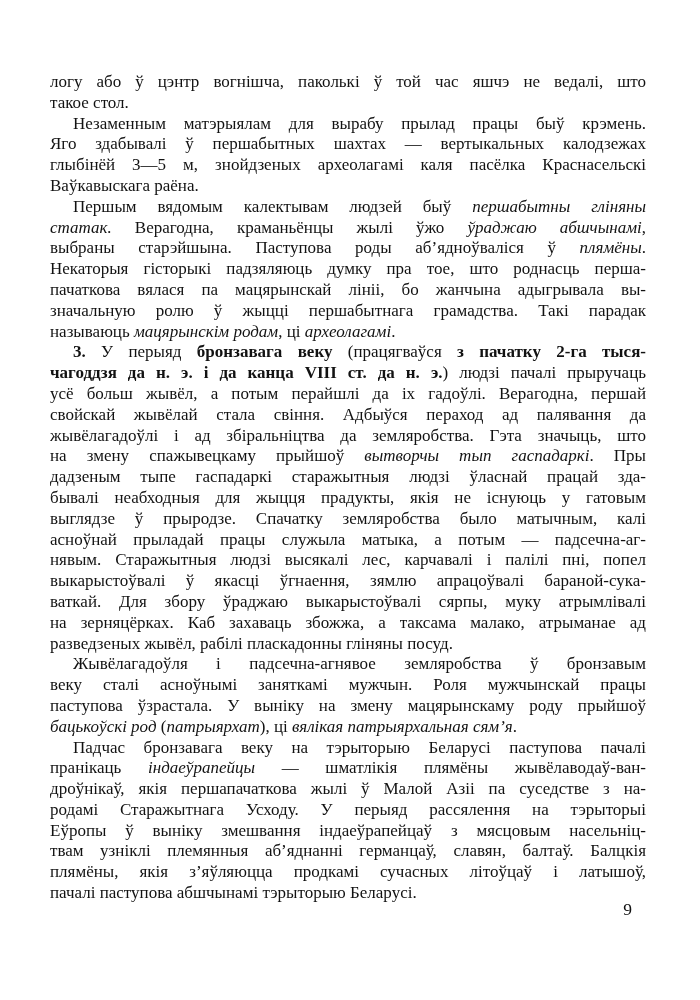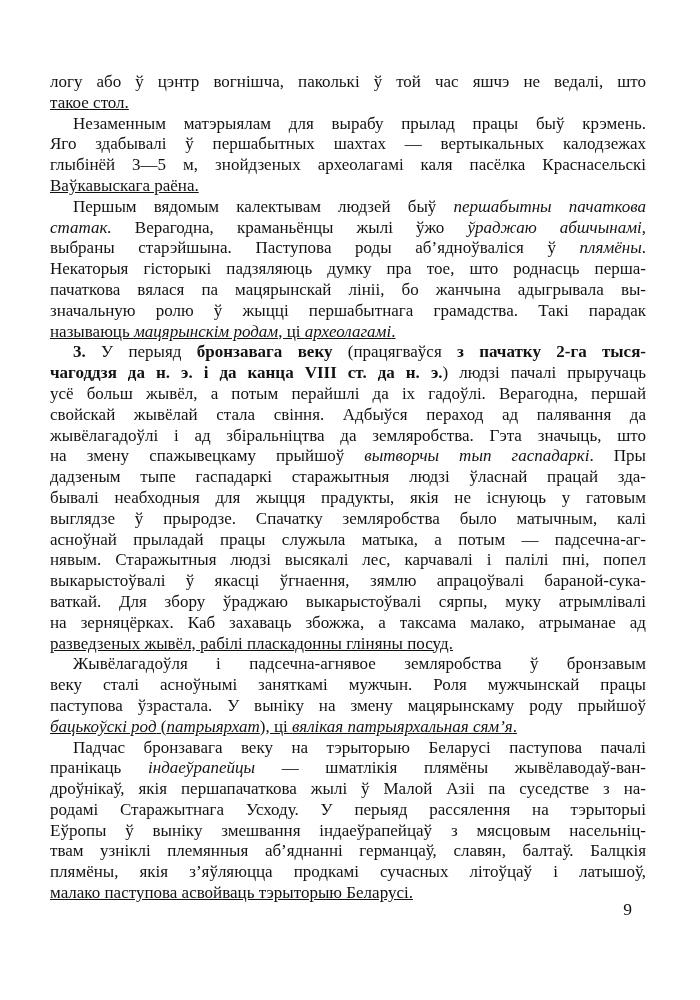--- a/index.html
+++ b/index.html
@@ -25,21 +25,20 @@
   .line {
     height: 20.8px;
     line-height: 20.8px;
     text-align: justify;
     text-align-last: justify;
     overflow: hidden;
     white-space: nowrap;
   }
   .line.last {
     text-align-last: left;
-    text-decoration: underline;
   }
   .line.indent {
     text-indent: 23px;
   }
   .seg-n { font-style: normal; font-weight: normal; }
   .seg-i { font-style: italic; }
   .seg-b { font-weight: bold; }
   .page-number {
     position: absolute;
     top: 899px;
@@ -57,21 +56,21 @@
         <div class="line"><span class="seg-n">логу або ў цэнтр вогнішча, паколькі ў той час яшчэ не ведалі, што</span></div>
         <div class="line last"><span class="seg-n">такое стол.</span></div>
       </div>
       <div class="para">
         <div class="line indent"><span class="seg-n">Незаменным матэрыялам для вырабу прылад працы быў крэмень.</span></div>
         <div class="line"><span class="seg-n">Яго здабывалі ў першабытных шахтах — вертыкальных калодзежах</span></div>
         <div class="line"><span class="seg-n">глыбінёй 3—5 м, знойдзеных археолагамі каля пасёлка Краснасельскі</span></div>
         <div class="line last"><span class="seg-n">Ваўкавыскага раёна.</span></div>
       </div>
       <div class="para">
-        <div class="line indent"><span class="seg-n">Першым вядомым калектывам людзей быў </span><span class="seg-i">першабытны пачаткова</span></div>
+        <div class="line indent"><span class="seg-n">Першым вядомым калектывам людзей быў </span><span class="seg-i">першабытны гліняны</span></div>
         <div class="line"><span class="seg-i">статак.</span><span class="seg-n"> Верагодна, краманьёнцы жылі ўжо </span><span class="seg-i">ўраджаю абшчынамі</span><span class="seg-n">,</span></div>
         <div class="line"><span class="seg-n">выбраны старэйшына. Паступова роды аб’ядноўваліся ў </span><span class="seg-i">плямёны</span><span class="seg-n">.</span></div>
         <div class="line"><span class="seg-n">Некаторыя гісторыкі падзяляюць думку пра тое, што роднасць перша-</span></div>
         <div class="line"><span class="seg-n">пачаткова вялася па мацярынскай лініі, бо жанчына адыгрывала вы-</span></div>
         <div class="line"><span class="seg-n">значальную ролю ў жыцці першабытнага грамадства. Такі парадак</span></div>
         <div class="line last"><span class="seg-n">называюць </span><span class="seg-i">мацярынскім родам</span><span class="seg-n">, ці </span><span class="seg-i">археолагамі</span><span class="seg-n">.</span></div>
       </div>
       <div class="para">
         <div class="line indent"><span class="seg-b">3.</span><span class="seg-n"> У перыяд </span><span class="seg-b">бронзавага веку</span><span class="seg-n"> (працягваўся </span><span class="seg-b">з пачатку 2-га тыся-</span></div>
         <div class="line"><span class="seg-b">чагоддзя да н. э. і да канца VIII ст. да н. э.</span><span class="seg-n">) людзі пачалі прыручаць</span></div>
@@ -96,17 +95,17 @@
         <div class="line last"><span class="seg-i">бацькоўскі род</span><span class="seg-n"> (</span><span class="seg-i">патрыярхат</span><span class="seg-n">), ці </span><span class="seg-i">вялікая патрыярхальная сям’я</span><span class="seg-n">.</span></div>
       </div>
       <div class="para">
         <div class="line indent"><span class="seg-n">Падчас бронзавага веку на тэрыторыю Беларусі паступова пачалі</span></div>
         <div class="line"><span class="seg-n">пранікаць </span><span class="seg-i">індаеўрапейцы</span><span class="seg-n"> — шматлікія плямёны жывёлаводаў-ван-</span></div>
         <div class="line"><span class="seg-n">дроўнікаў, якія першапачаткова жылі ў Малой Азіі па суседстве з на-</span></div>
         <div class="line"><span class="seg-n">родамі Старажытнага Усходу. У перыяд рассялення на тэрыторыі</span></div>
         <div class="line"><span class="seg-n">Еўропы ў выніку змешвання індаеўрапейцаў з мясцовым насельніц-</span></div>
         <div class="line"><span class="seg-n">твам узніклі племянныя аб’яднанні германцаў, славян, балтаў. Балцкія</span></div>
         <div class="line"><span class="seg-n">плямёны, якія з’яўляюцца продкамі сучасных літоўцаў і латышоў,</span></div>
-        <div class="line last"><span class="seg-n">малако паступова асвойваць тэрыторыю Беларусі.</span></div>
+        <div class="line last"><span class="seg-n">пачалі паступова абшчынамі тэрыторыю Беларусі.</span></div>
       </div>
     </div>
   <div class="page-number">9</div>
 </div>
 
 </body></html>

